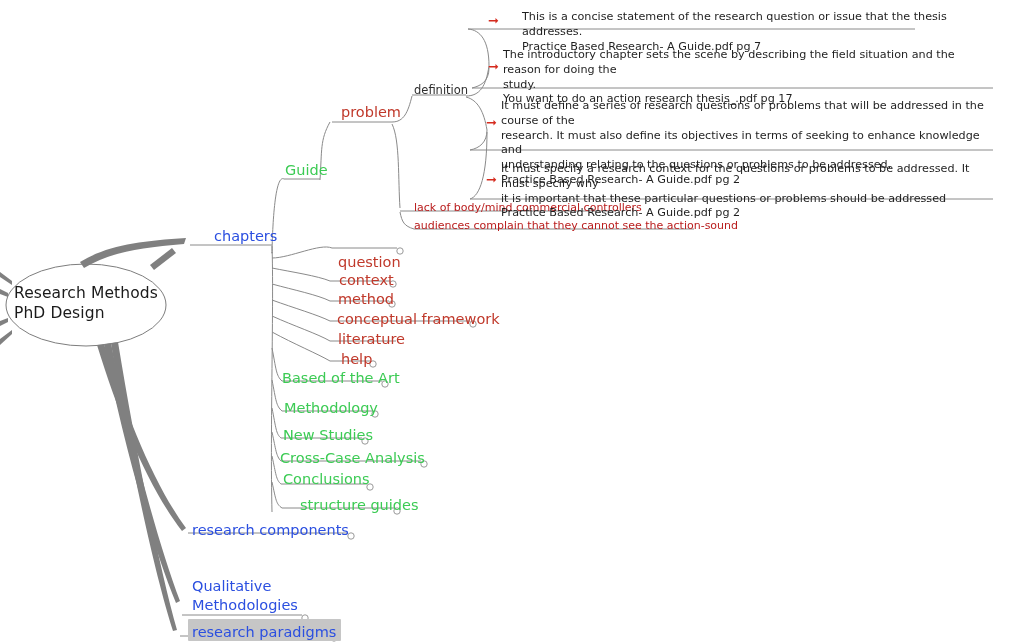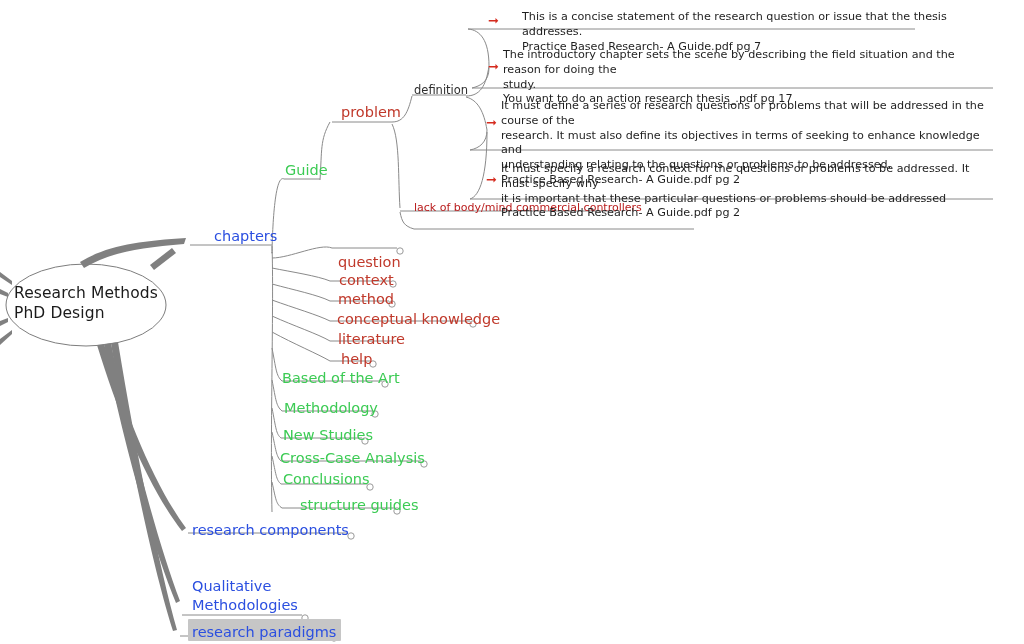--- a/index.html
+++ b/index.html
@@ -200,25 +200,26 @@
   <div class="node lvl-blue" style="left:192px; top:228px;margin-left:22px;">chapters</div>
 
   <div class="node lvl-green" style="left:285px; top:162px;">Guide</div>
 
   <div class="node lvl-red" style="left:341px; top:104px;">problem</div>
 
   <div class="node lvl-dark" style="left:414px; top:84px;">definition</div>
 
   <div class="node lvl-black" style="left:414px; top:202px;">lack of body/mind commercial controllers</div>
 
+  <div class="node lvl-black" style="left:414px; top:220px;">audiences complain that they cannot see the action-sound</div>
 
   <div class="node lvl-red" style="left:338px; top:246px;margin-top:8px;">question</div>
   <div class="node lvl-red" style="left:339px; top:272px;">context</div>
   <div class="node lvl-red" style="left:338px; top:291px;">method</div>
-  <div class="node lvl-red" style="left:337px; top:311px;">conceptual knowledge</div>
+  <div class="node lvl-red" style="left:337px; top:311px;">conceptual framework</div>
   <div class="node lvl-red" style="left:338px; top:331px;">literature</div>
   <div class="node lvl-red" style="left:341px; top:351px;">help</div>
 
   <div class="node lvl-green" style="left:282px; top:370px;">Based of the Art</div>
   <div class="node lvl-green" style="left:284px; top:400px;">Methodology</div>
   <div class="node lvl-green" style="left:283px; top:427px;">New Studies</div>
   <div class="node lvl-green" style="left:280px; top:450px;">Cross-Case Analysis</div>
   <div class="node lvl-green" style="left:283px; top:471px;">Conclusions</div>
   <div class="node lvl-green" style="left:300px; top:497px;">structure guides</div>
 

